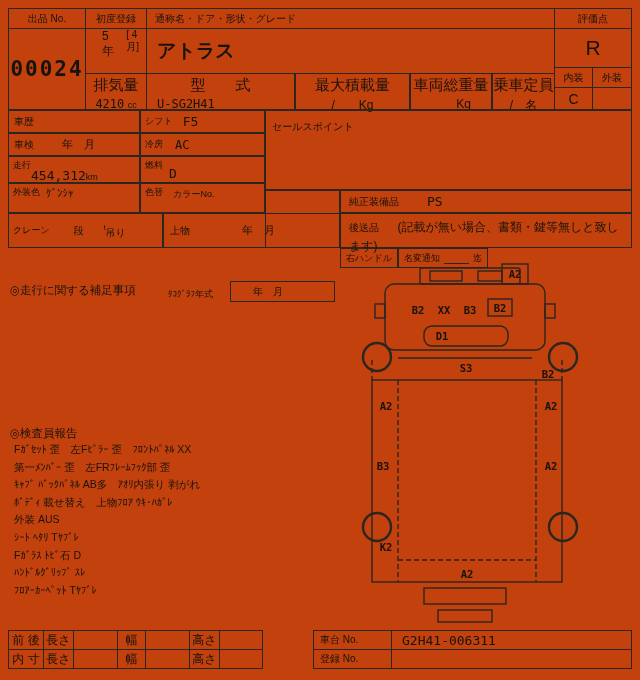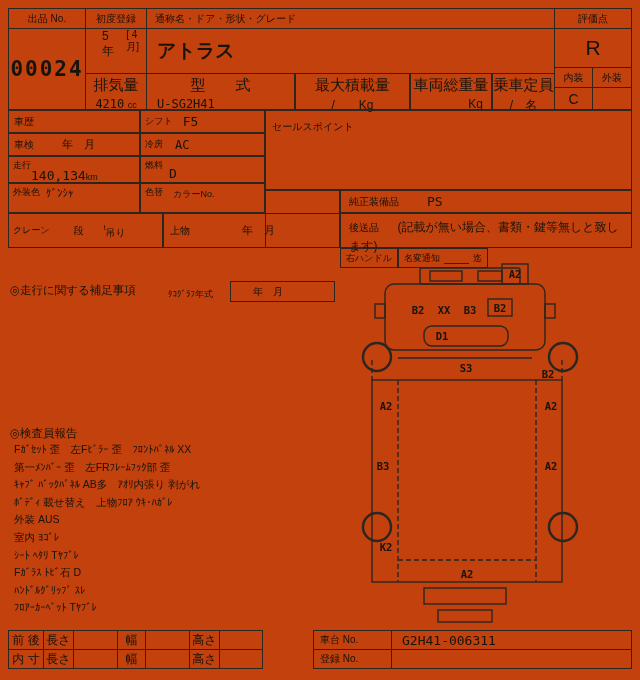--- a/index.html
+++ b/index.html
@@ -56,21 +56,21 @@
   <div class="b" style="left:146px;top:73px;width:149px;height:37px">
     <span class="cl">型　　式</span>
     <span class="cv mono s13" style="text-align:left;padding-left:10px">U-SG2H41</span>
   </div>
   <div class="b" style="left:295px;top:73px;width:115px;height:37px">
     <span class="cl">最大積載量</span>
     <span class="cv s11">/　　Kg</span>
   </div>
   <div class="b" style="left:410px;top:73px;width:82px;height:37px">
     <span class="cl">車両総重量</span>
-    <span class="cv s11" style="text-align:right;padding-right:8px">Kg</span>
+    <span class="cv s11" style="text-align:right;padding-right:20px">Kg</span>
   </div>
   <div class="b" style="left:492px;top:73px;width:63px;height:37px">
     <span class="cl">乗車定員</span>
     <span class="cv s11">/　名</span>
   </div>
 
   <div class="b fc s10" style="left:8px;top:110px;width:132px;height:23px;padding-left:5px">車歴</div>
   <div class="b fc" style="left:140px;top:110px;width:125px;height:23px;padding-left:4px">
     <span class="s9">シフト</span>
     <span class="s13 mono" style="margin-left:10px">F5</span>
@@ -80,21 +80,21 @@
     <span class="s10">車検</span>
     <span class="s11" style="margin-left:28px">年　月</span>
   </div>
   <div class="b fc" style="left:140px;top:133px;width:125px;height:23px;padding-left:4px">
     <span class="s9">冷房</span>
     <span class="s12 mono" style="margin-left:12px">AC</span>
   </div>
 
   <div class="b" style="left:8px;top:156px;width:132px;height:27px">
     <span class="t s9" style="left:4px;top:2px">走行</span>
-    <span class="t" style="left:22px;top:9px"><span class="s13 mono">140,134</span><span class="unit">km</span></span>
+    <span class="t" style="left:22px;top:9px"><span class="s13 mono">454,312</span><span class="unit">km</span></span>
   </div>
   <div class="b" style="left:140px;top:156px;width:125px;height:27px">
     <span class="t s9" style="left:4px;top:2px">燃料</span>
     <span class="t s13 mono" style="left:28px;top:9px">D</span>
   </div>
 
   <div class="b col" style="left:8px;top:183px;width:132px;height:30px;padding:2px 0 0 4px">
     <span class="s9">外装色</span>
     <span class="s11" style="padding-left:6px;margin-top:1px">ｹﾞﾝｼｬ</span>
   </div>
@@ -138,21 +138,20 @@
   <div class="b fc s10" style="left:230px;top:281px;width:105px;height:21px;padding-left:22px">年　月</div>
 
   <div class="t" style="left:10px;top:426px;font-size:11.5px">◎検査員報告</div>
 
   <div class="t" style="left:14px;top:443px;width:336px">
     <div class="rl">Fｶﾞｾｯﾄ 歪　左Fﾋﾟﾗｰ 歪　ﾌﾛﾝﾄﾊﾟﾈﾙ XX</div>
     <div class="rl">第一ﾒﾝﾊﾞｰ 歪　左FRﾌﾚｰﾑﾌｯｸ部 歪</div>
     <div class="rl">ｷｬﾌﾞ ﾊﾞｯｸﾊﾟﾈﾙ AB多　ｱｵﾘ内張り 剥がれ</div>
     <div class="rl">ﾎﾞﾃﾞｨ 載せ替え　上物ﾌﾛｱ ｳｷ･ﾊｶﾞﾚ</div>
     <div class="rl">外装 AUS</div>
-    <div class="rl">室内 ﾖｺﾞﾚ</div>
     <div class="rl">ｼｰﾄ ﾍﾀﾘ Tﾔﾌﾞﾚ</div>
     <div class="rl">Fｶﾞﾗｽ ﾄﾋﾞ石 D</div>
     <div class="rl">ﾊﾝﾄﾞﾙｸﾞﾘｯﾌﾟ ｽﾚ</div>
     <div class="rl">ﾌﾛｱｰｶｰﾍﾟｯﾄ Tﾔﾌﾞﾚ</div>
   </div>
 
   <svg style="position:absolute;left:352px;top:262px" width="285" height="366" viewBox="0 0 285 366">
     <g fill="none" stroke="#2b2620" stroke-width="1.4">
       <rect x="68" y="6" width="100" height="16" rx="2"></rect>
       <rect x="78" y="9" width="32" height="10"></rect>

